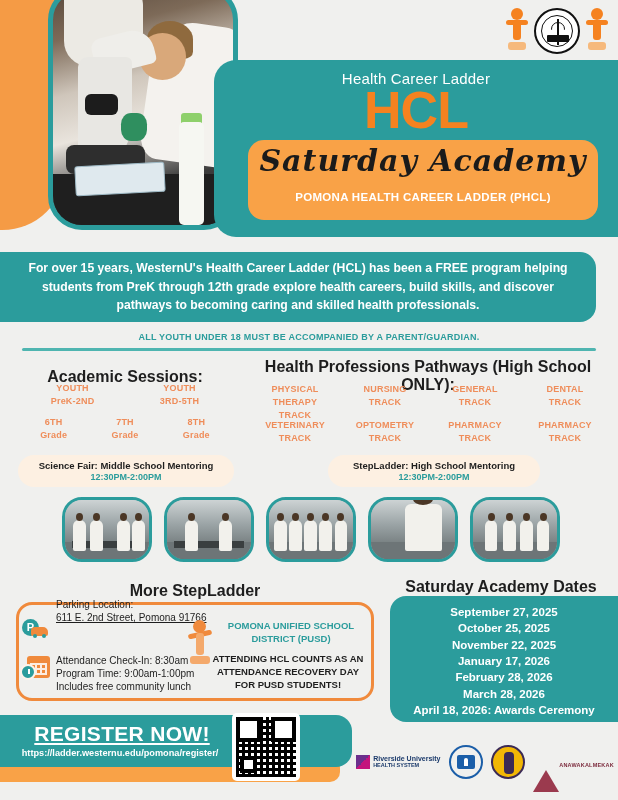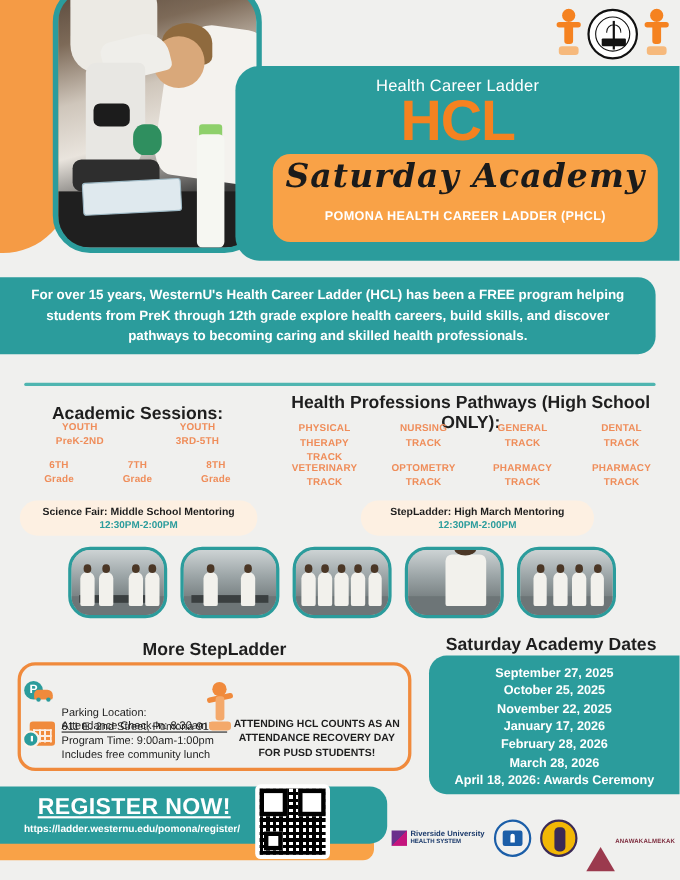--- a/index.html
+++ b/index.html
@@ -141,21 +141,21 @@
   .park-car { position:absolute; left:9px; top:9px; width:17px; height:9px; background:#f08a3c; border-radius:4px 5px 2px 2px; }
   .park-car::before { content:""; position:absolute; left:2px; top:7px; width:4px; height:4px; border-radius:50%; background:#2b9c9c; }
   .park-car::after { content:""; position:absolute; right:2px; top:7px; width:4px; height:4px; border-radius:50%; background:#2b9c9c; }
   .ico-cal { left:20px; top:654px; width:30px; height:28px; }
   .cal-body { position:absolute; left:7px; top:2px; width:23px; height:22px; background:#f08a3c; border-radius:3px; }
   .cal-grid { position:absolute; left:10px; top:9px; width:17px; height:12px; background:repeating-linear-gradient(90deg,#fff 0 2px,transparent 2px 5px), repeating-linear-gradient(0deg,#fff 0 2px,transparent 2px 5px); opacity:.85; }
   .cal-clock { position:absolute; left:0; top:10px; width:16px; height:16px; border-radius:50%; background:#2b9c9c; border:2px solid #fdf3ea; }
   .cal-clock::after { content:""; position:absolute; left:6px; top:3px; width:1.5px; height:5px; background:#fff; }
 
   .info-txt { position:absolute; font-size:10px; color:#1e1e1e; line-height:1.32; }
-  .it-park { left:56px; top:642px; }
+  .it-park { left:56px; top:598px; }
   .it-time { left:56px; top:654px; }
 
   .pusd-icon { position:absolute; left:188px; top:620px; width:24px; height:48px; }
   .pusd-icon .ph { position:absolute; left:5px; top:0; width:13px; height:13px; border-radius:50%; background:#f08a3c; }
   .pusd-icon .pa { position:absolute; left:0; top:12px; width:24px; height:5px; background:#f08a3c; border-radius:3px; transform:rotate(-12deg); }
   .pusd-icon .pb { position:absolute; left:8px; top:13px; width:8px; height:22px; background:#f4a96b; border-radius:3px; }
   .pusd-icon .pbase { position:absolute; left:2px; top:36px; width:20px; height:8px; background:#f4a96b; border-radius:3px; }
 
   .pusd-title { position:absolute; left:214px; top:620px; width:154px; text-align:center; color:#2b9c9c; font-size:9.5px; font-weight:bold; line-height:1.35; }
   .pusd-note { position:absolute; left:206px; top:652px; width:164px; text-align:center; color:#1e1e1e; font-size:9.5px; font-weight:bold; line-height:1.38; }
@@ -254,20 +254,21 @@
           <span class="ph"></span>
           <span class="pb"></span>
           <span class="pbase"></span>
       </div>
     </div>
   </div>
 
   <div class="banner">
     <p>For over 15 years, WesternU's Health Career Ladder (HCL) has been a FREE program helping students from PreK through 12th grade explore health careers, build skills, and discover pathways to becoming caring and skilled health professionals.</p>
   </div>
+  <div class="notice">ALL YOUTH UNDER 18 MUST BE ACCOMPANIED BY A PARENT/GUARDIAN.</div>
   <div class="rule"></div>
 
   <div class="sec-head acad-head">Academic Sessions:</div>
   <div class="sec-head path-head">Health Professions Pathways (High School ONLY):</div>
 
   <div class="youth-row">
     <div class="track">
       <div>YOUTH</div>
       <div>PreK-2ND</div>
     </div>
@@ -328,21 +329,21 @@
       <div>PHARMACY</div>
       <div>TRACK</div>
     </div>
   </div>
 
   <div class="pill pill-mid">
     <div class="t1">Science Fair: Middle School Mentoring</div>
     <div class="t2">12:30PM-2:00PM</div>
   </div>
   <div class="pill pill-high">
-    <div class="t1">StepLadder: High March Mentoring</div>
+    <div class="t1">StepLadder: High School Mentoring</div>
     <div class="t2">12:30PM-2:00PM</div>
   </div>
 
   <div class="photos">
     <div class="pbox">
         <div class="room"></div>
         <div class="floor"></div>
         <div class="bench"></div>
         <div class="c" style="left:10%">
           <i></i>
@@ -434,20 +435,21 @@
     <div>Program Time: 9:00am-1:00pm</div>
     <div>Includes free community lunch</div>
   </div>
 
   <div class="pusd-icon">
     <span class="pa"></span>
       <span class="ph"></span>
       <span class="pb"></span>
       <span class="pbase"></span>
   </div>
+  <div class="pusd-title">POMONA UNIFIED SCHOOL DISTRICT (PUSD)</div>
   <div class="pusd-note">ATTENDING HCL COUNTS AS AN ATTENDANCE RECOVERY DAY FOR PUSD STUDENTS!</div>
 
   <div class="sec-head dates-head">Saturday Academy Dates</div>
   <div class="dates-box">
     <div class="d">September 27, 2025</div>
     <div class="d">October 25, 2025</div>
     <div class="d">November 22, 2025</div>
     <div class="d">January 17, 2026</div>
     <div class="d">February 28, 2026</div>
     <div class="d">March 28, 2026</div>

